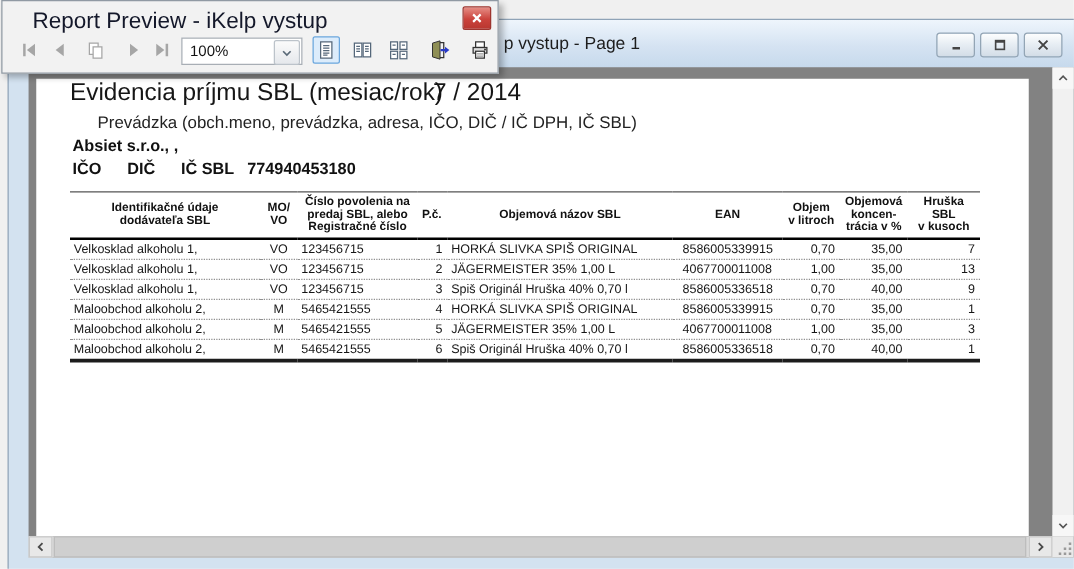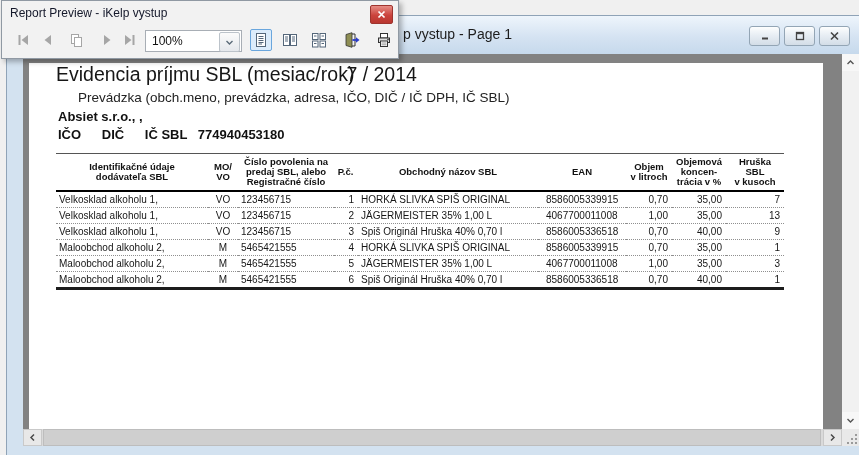--- a/index.html
+++ b/index.html
@@ -54,21 +54,21 @@
     border-bottom:1px dotted #8f8f8f;white-space:nowrap;overflow:hidden;}
   table.rep tr.last td{border-bottom:3px solid #1c1c1c;}
   .al-r{text-align:right;padding-right:4px !important;}
   .al-c{text-align:center;}
   td.c6{padding-left:8px !important;}
 
   
   .pv-window{position:absolute;left:1px;top:0;width:396px;height:57px;background:#f2f2f2;
     border:1px solid #9099a3;box-shadow:3px 3px 5px rgba(0,0,0,.28);}
   .pv-titlebar{position:absolute;left:0;top:0;right:0;height:26px;}
-  .pv-title{position:absolute;left:8px;top:5px;font-size:12px;color:#14182a;white-space:nowrap;text-align:center;}
+  .pv-title{position:absolute;left:24px;top:5px;font-size:18px;color:#14182a;white-space:nowrap;text-align:center;}
   .pv-close{position:absolute;right:5px;top:4px;width:21px;height:17px;
     background:linear-gradient(#e68d85,#cb433c 55%,#b93730);border:1px solid #9e342e;border-radius:2px;
     display:flex;align-items:center;justify-content:center;}
   .pv-toolbar{position:absolute;left:0;top:26px;right:0;height:30px;display:block;}
   .tb-btn{position:absolute;top:2px;width:22px;height:22px;display:flex;align-items:center;justify-content:center;
     background:transparent;border:1px solid transparent;border-radius:2px;box-sizing:border-box;}
   .tb-btn.sel{background:#dcecfb;border-color:#6aa6dd;}
   .nav1{left:10px}.nav2{left:35px}.nav3{left:63px}.nav4{left:94px}.nav5{left:117px}
   .zoom-combo{position:absolute;left:143px;top:3px;width:97px;height:22px;background:#fff;
     border:1px solid #a8aeb5;box-sizing:border-box;}
@@ -144,21 +144,21 @@
             <thead>
               <tr>
                 <th>Identifikačné údaje
 dodávateľa SBL</th>
                 <th>MO/
 VO</th>
                 <th>Číslo povolenia na
 predaj SBL, alebo
 Registračné číslo</th>
                 <th class="al-r">P.č.</th>
-                <th>Obchodný názov SBL</th>
+                <th>Objemová názov SBL</th>
                 <th>EAN</th>
                 <th>Objem
 v litroch</th>
                 <th>Objemová
 koncen-
 trácia v %</th>
                 <th>Hruška SBL
 v kusoch</th>
               </tr>
             </thead>

